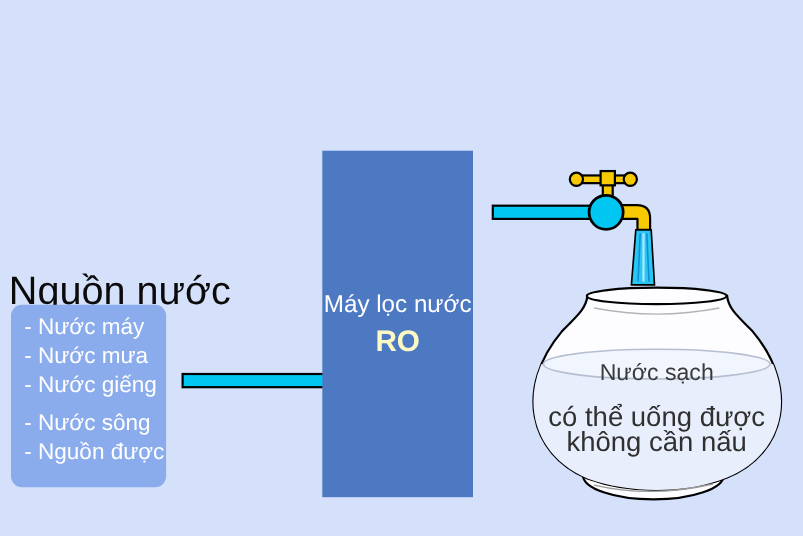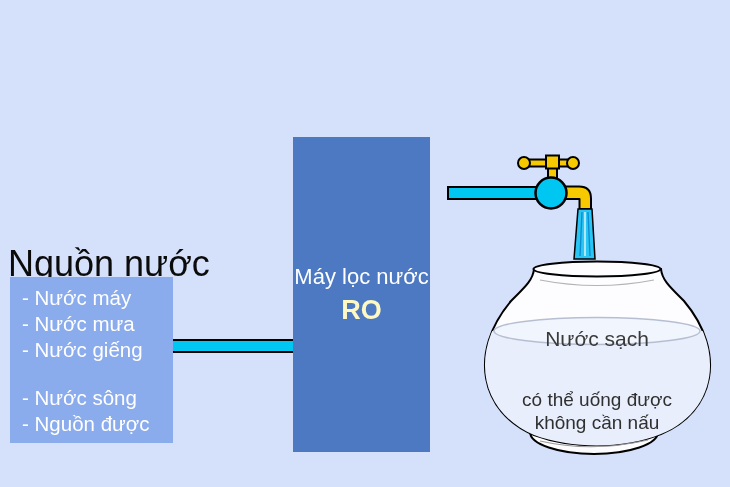--- a/index.html
+++ b/index.html
@@ -1,28 +1,28 @@
 <!DOCTYPE html>
 <html><head>
 <meta charset="utf-8">
 <style>
   html,body{margin:0;padding:0;}
   body{font-family:"Liberation Sans","DejaVu Sans",sans-serif;}
   .stage{position:relative;width:730px;height:487px;overflow:hidden;background:#d5e1fa;}
   .stage svg{position:absolute;left:0;top:0;z-index:1;}
   .overlay{position:absolute;z-index:2;}
   .heading{left:8px;top:243px;font-size:36px;color:#0b0b0b;letter-spacing:0px;white-space:nowrap;}
-  .source-box{left:10px;top:277px;width:163px;height:166px;background:#8aabec;box-sizing:border-box;padding:8px 0 0 12px;}
+  .source-box{left:10px;top:277px;width:141px;height:166px;background:#8aabec;box-sizing:border-box;padding:8px 0 0 12px;border-radius:10px;}
   .source-item{font-size:20.5px;line-height:26px;color:#ffffff;white-space:nowrap;}
-  .source-item.gap{margin-top:22px;}
+  .source-item.gap{margin-top:9px;}
   .ro-box{left:293px;top:137px;width:137px;height:315px;background:#4d79c2;display:flex;flex-direction:column;align-items:center;justify-content:center;gap:5px;}
   .ro-line1{font-size:22px;color:#ffffff;white-space:nowrap;}
   .ro-line2{font-size:27px;font-weight:bold;color:#fef9c3;white-space:nowrap;}
   .jar-title{left:482px;top:327px;width:230px;text-align:center;font-size:21px;color:#3a3a3a;}
-  .jar-sub{left:482px;top:368px;width:230px;text-align:center;font-size:19px;line-height:23px;color:#303030;margin-top:20px;}
+  .jar-sub{left:482px;top:368px;width:230px;text-align:center;font-size:25px;line-height:23px;color:#303030;}
 </style>
 </head>
 <body>
 
 <div class="stage" style="background-color: rgb(213, 225, 250);">
 
   <svg width="730" height="487" viewBox="0 0 730 487">
 
     <rect x="166" y="340" width="130" height="12" stroke="#000000" stroke-width="2" fill="#00c6f2"></rect>
 

